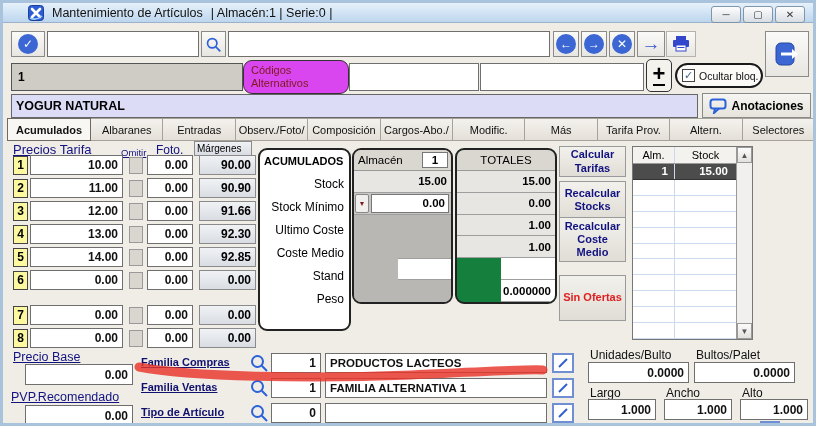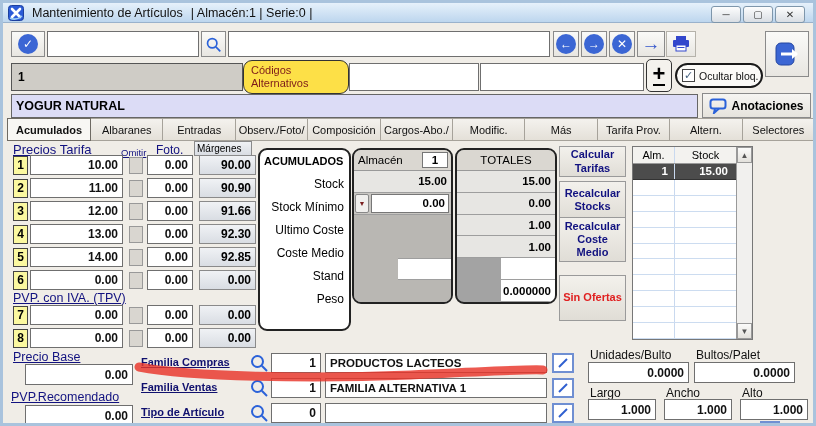--- a/index.html
+++ b/index.html
@@ -1,36 +1,36 @@
 <!DOCTYPE html>
 <html><head>
 <meta charset="utf-8">
 <style>
   html,body{margin:0;padding:0;background:#9fb6cc;font-family:"Liberation Sans","DejaVu Sans",sans-serif;}
   *{box-sizing:border-box;}
   #win{position:relative;width:816px;height:426px;background:#f0ede7;border:3px solid #a9c3dd;outline:1px solid #5a7da0;overflow:hidden;}
 
   
-  .titlebar{position:absolute;left:0;top:0;width:100%;height:20px;background:linear-gradient(#e6f1fb,#bdd6ee);border-bottom:1px solid #9ab2cc;display:flex;align-items:center;}
+  .titlebar{position:absolute;left:0;top:0;width:100%;height:20px;background:linear-gradient(#e6f1fb,#bdd6ee);border-bottom:1px solid #9ab2cc;display:flex;align-items:center;padding-left:20px;}
   .applogo{width:17px;height:16px;margin:0 7px 0 5px;}
   .title-text{font-size:12.5px;color:#111;}
   .title-sub{font-size:12.5px;color:#111;margin-left:8px;text-align:center;}
   .winbtns{position:absolute;right:8px;top:3px;display:flex;gap:2px;}
   .winbtn{width:30px;height:17px;border:1px solid #7e96ab;border-radius:3px;background:linear-gradient(#fdfdfd,#d9dee4);font-size:10px;color:#333;display:flex;align-items:center;justify-content:center;}
 
   
   .tbtn{position:absolute;border:1px solid #8a8a8a;background:linear-gradient(#fafaf8,#e8e6e1);display:flex;align-items:center;justify-content:center;}
   .bcirc{width:20px;height:20px;border-radius:50%;background:#3b66d4;color:#fff;font-size:12px;font-weight:bold;display:flex;align-items:center;justify-content:center;line-height:1;}
   .field{background:#fff;border:1px solid #6f6f6f;font-weight:bold;font-size:12px;color:#111;display:flex;align-items:center;justify-content:flex-end;padding:0 4px;}
   .field.left{justify-content:flex-start;}
   .inputbox{position:absolute;background:#fff;border:1px solid #6f6f6f;}
 
   
   .codefield{position:absolute;left:8px;top:60px;width:232px;height:28px;background:#cfccc6;border:1px solid #555;font-weight:bold;font-size:12px;display:flex;align-items:center;padding-left:6px;}
-  .altcallout{position:absolute;left:240px;top:57px;width:106px;height:34px;background:#fde047;border:1px solid #333;border-radius:9px;color:#7c1a1a;font-size:11px;line-height:1.2;padding:3px 0 0 7px;}
+  .altcallout{position:absolute;left:240px;top:57px;width:106px;height:34px;background:#d946ef;border:1px solid #333;border-radius:9px;color:#7c1a1a;font-size:11px;line-height:1.2;padding:3px 0 0 7px;}
   .plusbtn{position:absolute;left:643px;top:56px;width:26px;height:33px;border:1px solid #333;border-radius:5px;background:#f4f2ed;display:flex;flex-direction:column;align-items:center;justify-content:center;font-size:22px;font-weight:bold;color:#000;line-height:0.8;}
   .plusbtn .ubar{width:12px;height:2px;background:#000;margin-top:2px;}
   .ocultar{position:absolute;left:672px;top:60px;width:88px;height:25px;border:2px solid #1a1a1a;border-radius:13px;background:#fbfaf7;display:flex;align-items:center;padding-left:5px;gap:4px;}
   .ocultar .cb{width:13px;height:13px;background:#fff;border:1px solid #444;font-size:11px;line-height:11px;color:#44617e;font-weight:bold;text-align:center;}
   .ocultar .txt{font-size:10.5px;color:#111;}
   .namefield{position:absolute;left:8px;top:91px;width:687px;height:24px;background:#dcdcf6;border:1px solid #666;font-weight:bold;font-size:12.5px;display:flex;align-items:center;padding-left:4px;}
   .anotbtn{position:absolute;left:699px;top:90px;width:109px;height:25px;border:1px solid #8a8a8a;background:linear-gradient(#f6f5f2,#e6e3dc);display:flex;align-items:center;justify-content:center;gap:4px;font-weight:bold;font-size:12px;}
 
   
   .tabbar{position:absolute;left:4px;top:115px;width:808px;height:23px;display:flex;}
@@ -46,21 +46,21 @@
   .pr-omit{width:14px;height:17px;background:#d9d6d0;border:1px solid #999;margin-right:4px;}
   .pr-dto{width:46px;height:20px;margin-right:6px;}
   .pr-marg{width:57px;height:20px;background:linear-gradient(#f0f2f5,#d9dde3);border:1px solid #8a8a8a;font-weight:bold;font-size:12px;display:flex;align-items:center;justify-content:flex-end;padding-right:4px;}
 
   
   .acu-labels{position:absolute;left:255px;top:145px;width:93px;height:183px;background:#fff;border:2px solid #222;border-radius:9px;display:flex;flex-direction:column;overflow:hidden;}
   .acu-title{height:22px;font-weight:bold;font-size:11px;display:flex;align-items:center;padding-left:4px;}
   .acu-lab{height:23px;font-size:12px;display:flex;align-items:center;justify-content:flex-end;padding-right:5px;white-space:nowrap;}
   .acu-col{position:absolute;top:145px;height:156px;border:2px solid #222;border-radius:9px;overflow:hidden;display:flex;flex-direction:column;}
   .acu-col.alm{left:349px;width:101px;background:#b9b7b3;}
-  .acu-col.tot{left:452px;width:102px;background:#a3a3a3;}
+  .acu-col.tot{left:452px;width:102px;background:#15803d;}
   .acu-hdr{height:22px;background:#dad7d1;border-bottom:1px solid #999;display:flex;align-items:center;font-size:11.5px;}
   .acu-cell{height:23px;border-bottom:1px solid #9e9e9e;font-weight:bold;font-size:11.5px;display:flex;align-items:center;justify-content:flex-end;padding-right:4px;}
   .cell-lgray{background:#e7e6e3;}
   .cell-dgray{background:#b9b7b3;border-bottom:none;}
   .cell-white{background:#fff;margin-left:44px;}
   .minibox{width:26px;height:16px;background:#fff;border:1px solid #777;font-weight:bold;font-size:11.5px;display:flex;align-items:center;justify-content:center;margin-right:3px;}
   .ddbtn{width:14px;height:19px;margin-left:1px;background:#f0efed;border:1px solid #888;border-radius:2px;color:#7b2020;font-size:7px;display:flex;align-items:center;justify-content:center;}
   .sm-input{flex:1;height:19px;background:#fff;border:1px solid #777;margin:0 2px;font-weight:bold;font-size:11.5px;display:flex;align-items:center;justify-content:flex-end;padding-right:3px;}
 
   
@@ -236,21 +236,20 @@
     <div class="pr-marg">92.85</div>
   </div>
   <div class="prow" style="top:267px;">
     <span class="badge">6</span>
     <div class="field pr-precio">0.00</div>
     <span class="pr-omit"></span>
     <div class="field pr-dto">0.00</div>
     <div class="pr-marg">0.00</div>
   </div>
 
-  <span class="linklbl" style="left:10px;top:288px;font-size:12.5px;">PVP. con IVA. (TPV)</span>
 
   <div class="prow" style="top:302px;">
     <span class="badge">7</span>
     <div class="field pr-precio">0.00</div>
     <span class="pr-omit"></span>
     <div class="field pr-dto">0.00</div>
     <div class="pr-marg">0.00</div>
   </div>
   <div class="prow" style="top:325px;">
     <span class="badge">8</span>

